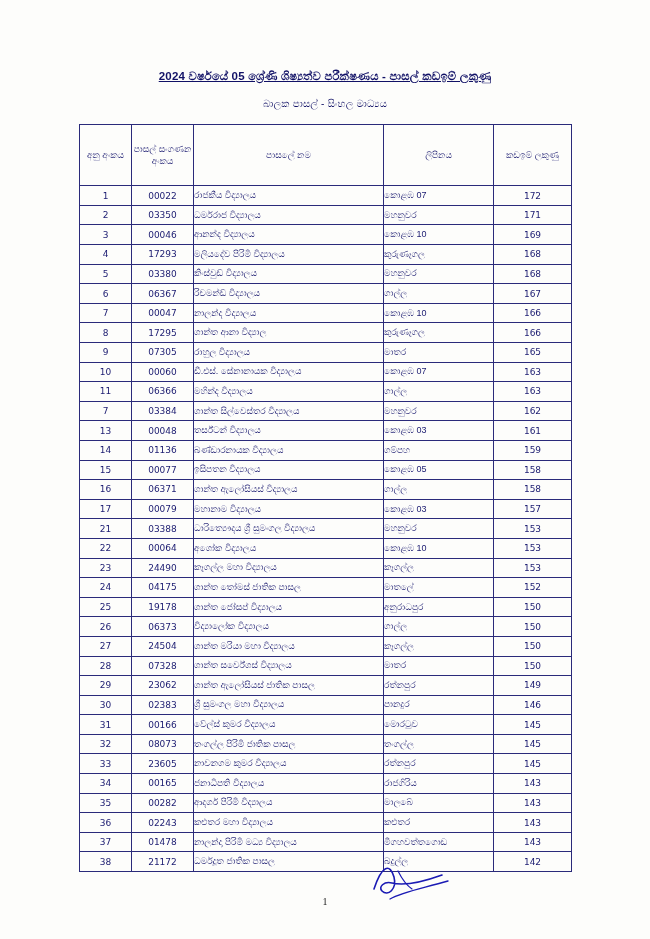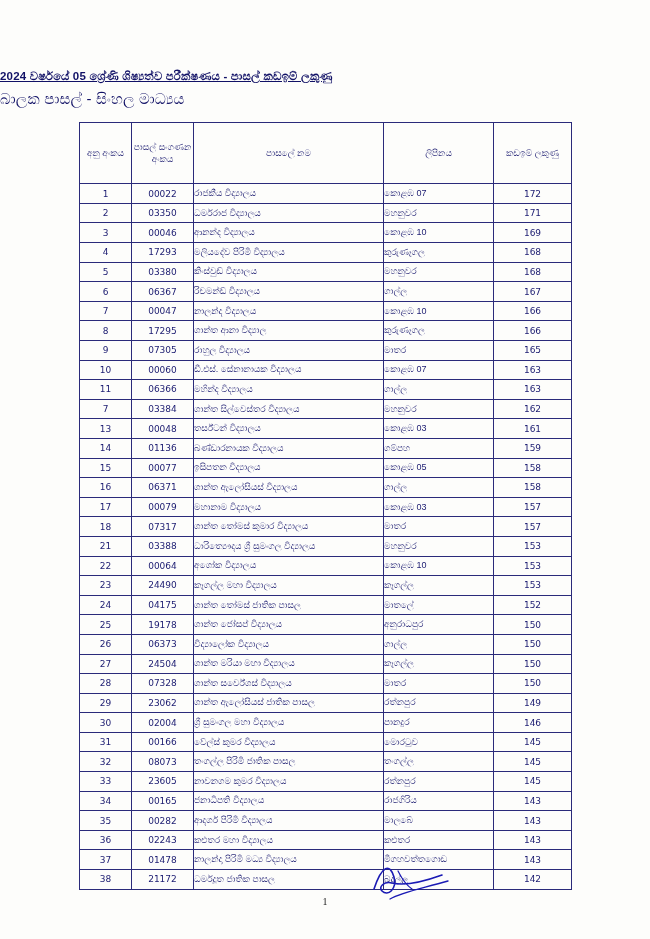--- a/index.html
+++ b/index.html
@@ -14,35 +14,35 @@
     color: #1a1a6e;
     position: relative;
     overflow: hidden;
   }
   .page {
     position: absolute;
     inset: 0;
     background: #fdfdfb;
   }
   .title-block {
-    text-align: left;
+    text-align: center;
     padding-top: 68px;
   }
   .title-main {
     font-size: 11.5px;
     font-weight: bold;
     color: #111166;
     text-decoration: underline;
     letter-spacing: 0.2px;
     line-height: 1.5;
   }
   .title-sub {
-    font-size: 15px;
+    font-size: 10px;
     color: #111166;
-    margin-top: 5px;
+    margin-top: 13px;
     letter-spacing: 0.2px;
   }
   .table-wrap {
     margin: 14px auto 0 auto;
     width: 492px;
   }
   table.results {
     border-collapse: collapse;
     width: 100%;
     table-layout: fixed;
@@ -234,27 +234,20 @@
             <td class="marks">158</td>
           </tr>
           <tr>
             <td class="no">17</td>
             <td class="census">00079</td>
             <td class="name si">මහානාම විද්‍යාලය</td>
             <td class="addr si">කොළඹ 03</td>
             <td class="marks">157</td>
           </tr>
           <tr>
-            <td class="no">18</td>
-            <td class="census">07317</td>
-            <td class="name si">ශාන්ත තෝමස් කුමාර විද්‍යාලය</td>
-            <td class="addr si">මාතර</td>
-            <td class="marks">157</td>
-          </tr>
-          <tr>
             <td class="no">21</td>
             <td class="census">03388</td>
             <td class="name si">ධාරිත්‍යෞදය ශ්‍රී සුමංගල විද්‍යාලය</td>
             <td class="addr si">මහනුවර</td>
             <td class="marks">153</td>
           </tr>
           <tr>
             <td class="no">22</td>
             <td class="census">00064</td>
             <td class="name si">අශෝක විද්‍යාලය</td>
@@ -305,21 +298,21 @@
           </tr>
           <tr>
             <td class="no">29</td>
             <td class="census">23062</td>
             <td class="name si">ශාන්ත ඇලෝසියස් ජාතික පාසල</td>
             <td class="addr si">රත්නපුර</td>
             <td class="marks">149</td>
           </tr>
           <tr>
             <td class="no">30</td>
-            <td class="census">02004</td>
+            <td class="census">02383</td>
             <td class="name si">ශ්‍රී සුමංගල මහා විද්‍යාලය</td>
             <td class="addr si">පානදුර</td>
             <td class="marks">146</td>
           </tr>
           <tr>
             <td class="no">31</td>
             <td class="census">00166</td>
             <td class="name si">වේල්ස් කුමර විද්‍යාලය</td>
             <td class="addr si">මොරටුව</td>
             <td class="marks">145</td>

